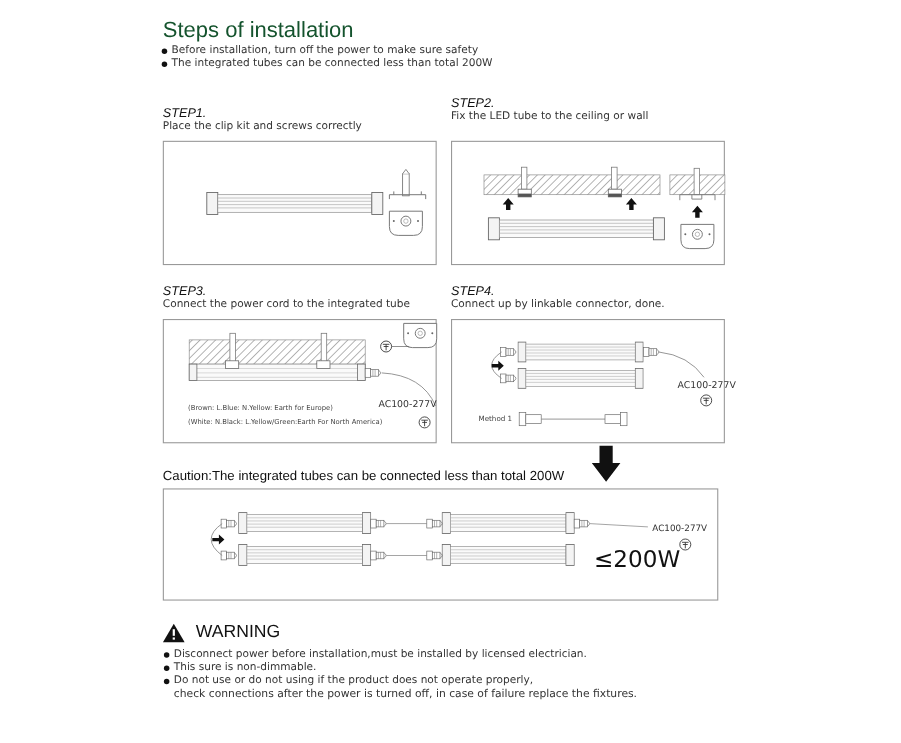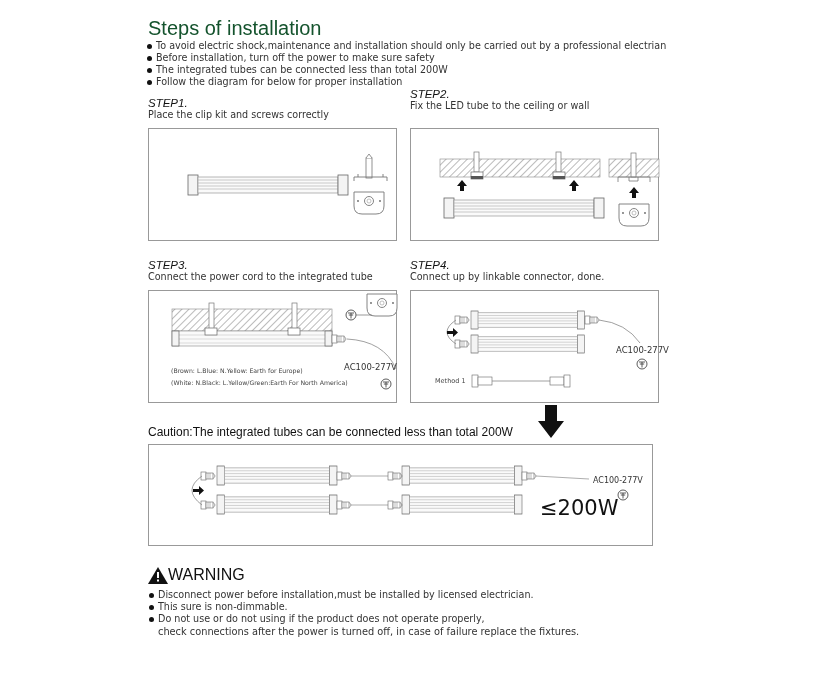--- a/index.html
+++ b/index.html
@@ -8,21 +8,21 @@
   .title{left:148px;top:17px;font-size:20px;font-weight:normal;color:#14532d;font-family:"Liberation Sans",sans-serif;}
   ul.bul{list-style:none;margin:0;padding:0;}
   ul.bul li{font-size:9.6px;line-height:12px;color:#333;white-space:nowrap;position:relative;padding-left:10px;}
   ul.bul li::before{content:"";position:absolute;left:1px;top:4px;width:5px;height:5px;border-radius:50%;background:#111;}
   .intro{left:146px;top:40px;}
   .step-h{font-family:"Liberation Sans",sans-serif;font-size:11.5px;color:#111;white-space:nowrap;font-style:italic;}
   .step-d{font-size:9.6px;color:#333;white-space:nowrap;}
   .box{border:1.5px solid #999;background:#fff;box-sizing:border-box;padding-left:15px;}
   svg text{font-family:"DejaVu Sans",sans-serif;}
   .caution{left:148px;top:425px;font-family:"Liberation Sans",sans-serif;font-size:12px;color:#111;white-space:nowrap;}
-  .warn-title{left:148px;top:566px;font-family:"Liberation Sans",sans-serif;font-size:16px;color:#111;display:flex;align-items:center;gap:0;justify-content:flex-end;}
+  .warn-title{left:148px;top:566px;font-family:"Liberation Sans",sans-serif;font-size:16px;color:#111;display:flex;align-items:center;gap:10px;justify-content:flex-end;}
   .warn-list{left:148px;top:589px;}
   .warn-list li{font-size:9.8px;line-height:13.6px;}
   .cont{padding-left:10px;font-size:9.8px;line-height:13.6px;color:#333;white-space:nowrap;}
 </style>
 </head>
 <body>
 
 <svg width="0" height="0" style="position:absolute">
   <defs>
     <pattern id="hatch" width="5" height="5" patternUnits="userSpaceOnUse" patternTransform="rotate(45)">
@@ -63,24 +63,22 @@
       <line x1="7" y1="1" x2="7" y2="7" stroke="#777" stroke-width="0.5"></line>
       <line x1="9" y1="1" x2="9" y2="7" stroke="#777" stroke-width="0.5"></line>
       <path d="M12,1.5 Q16,4 12,6.5" fill="none" stroke="#666" stroke-width="0.6"></path>
     </g>
   </defs>
 </svg>
 
 <div class="abs title">Steps of installation</div>
 
 <ul class="abs bul intro">
-  <li>To avoid electric shock,maintenance and installation should only be carried out by a professional electrian</li>
   <li>Before installation, turn off the power to make sure safety</li>
   <li>The integrated tubes can be connected less than total 200W</li>
-  <li>Follow the diagram for below for proper installation</li>
 </ul>
 
 <div class="abs" style="left:148px;top:97px;">
   <div class="step-h">STEP1.</div>
   <div class="step-d">Place the clip kit and screws correctly</div>
 </div>
 <div class="abs box" style="left:148px;top:128px;width:249px;height:113px;">
   <svg width="246" height="110">
     <use href="#tube" x="24" y="46" transform="translate(0,0) scale(1)"></use>
     <g>

